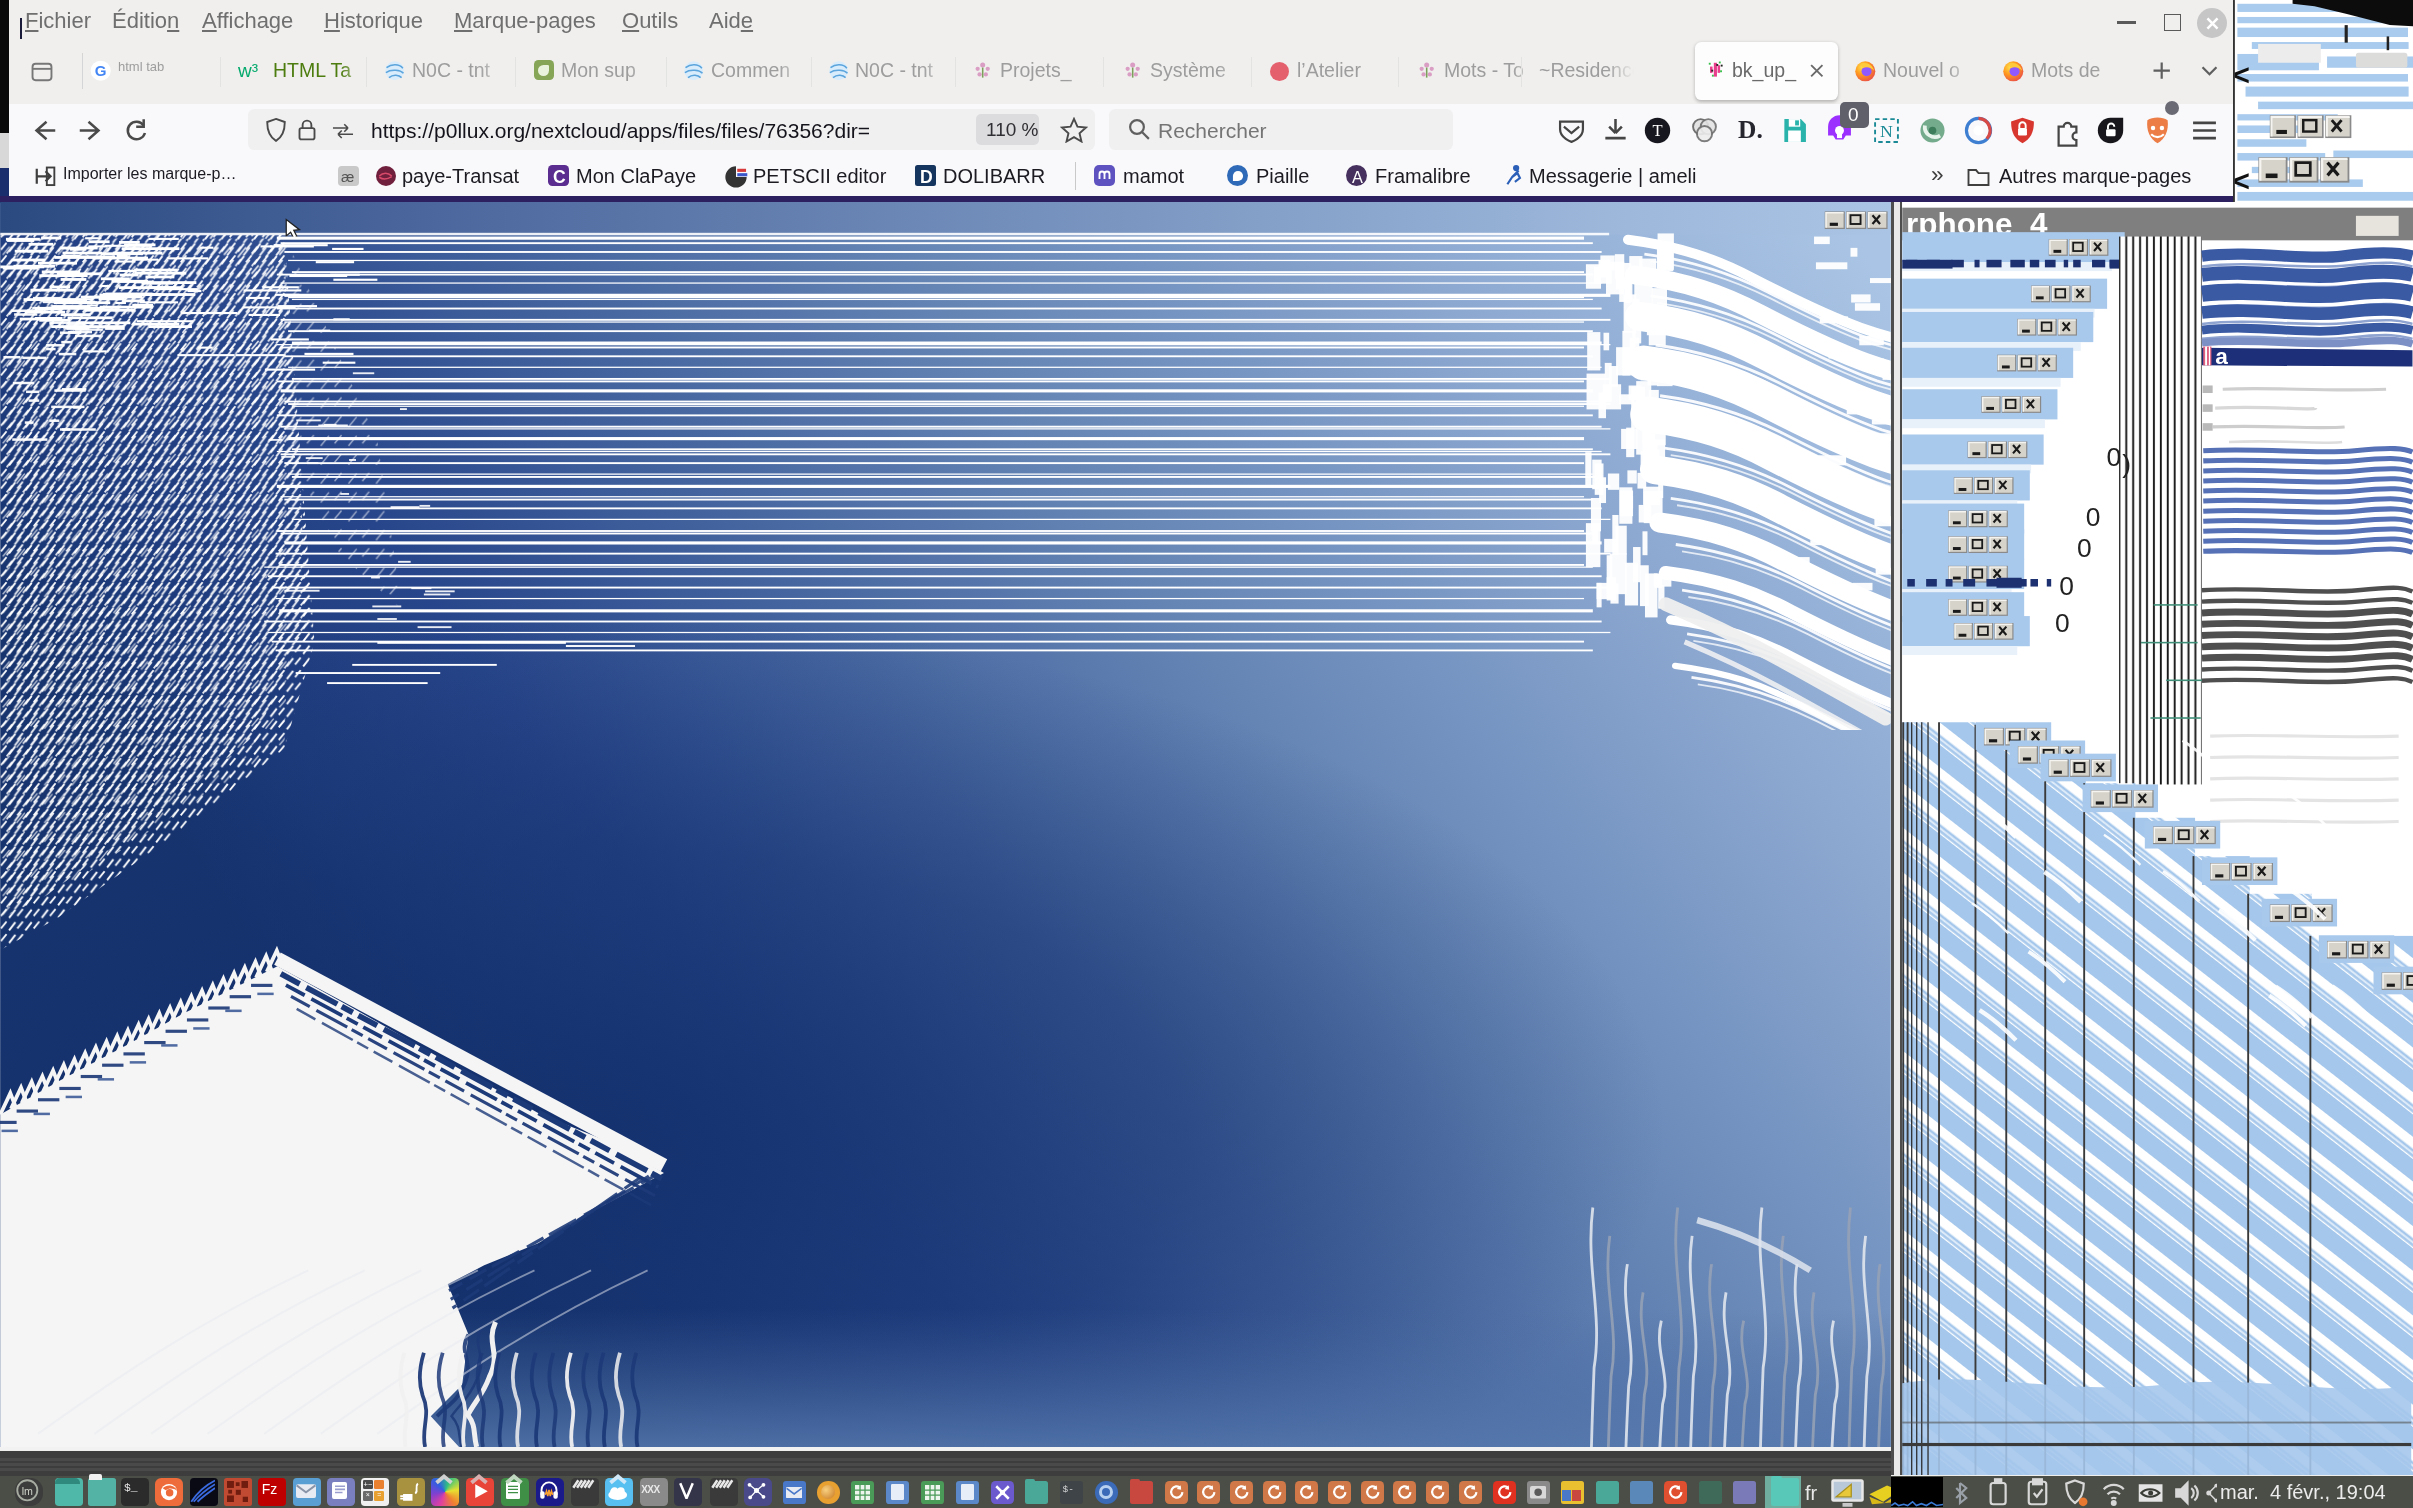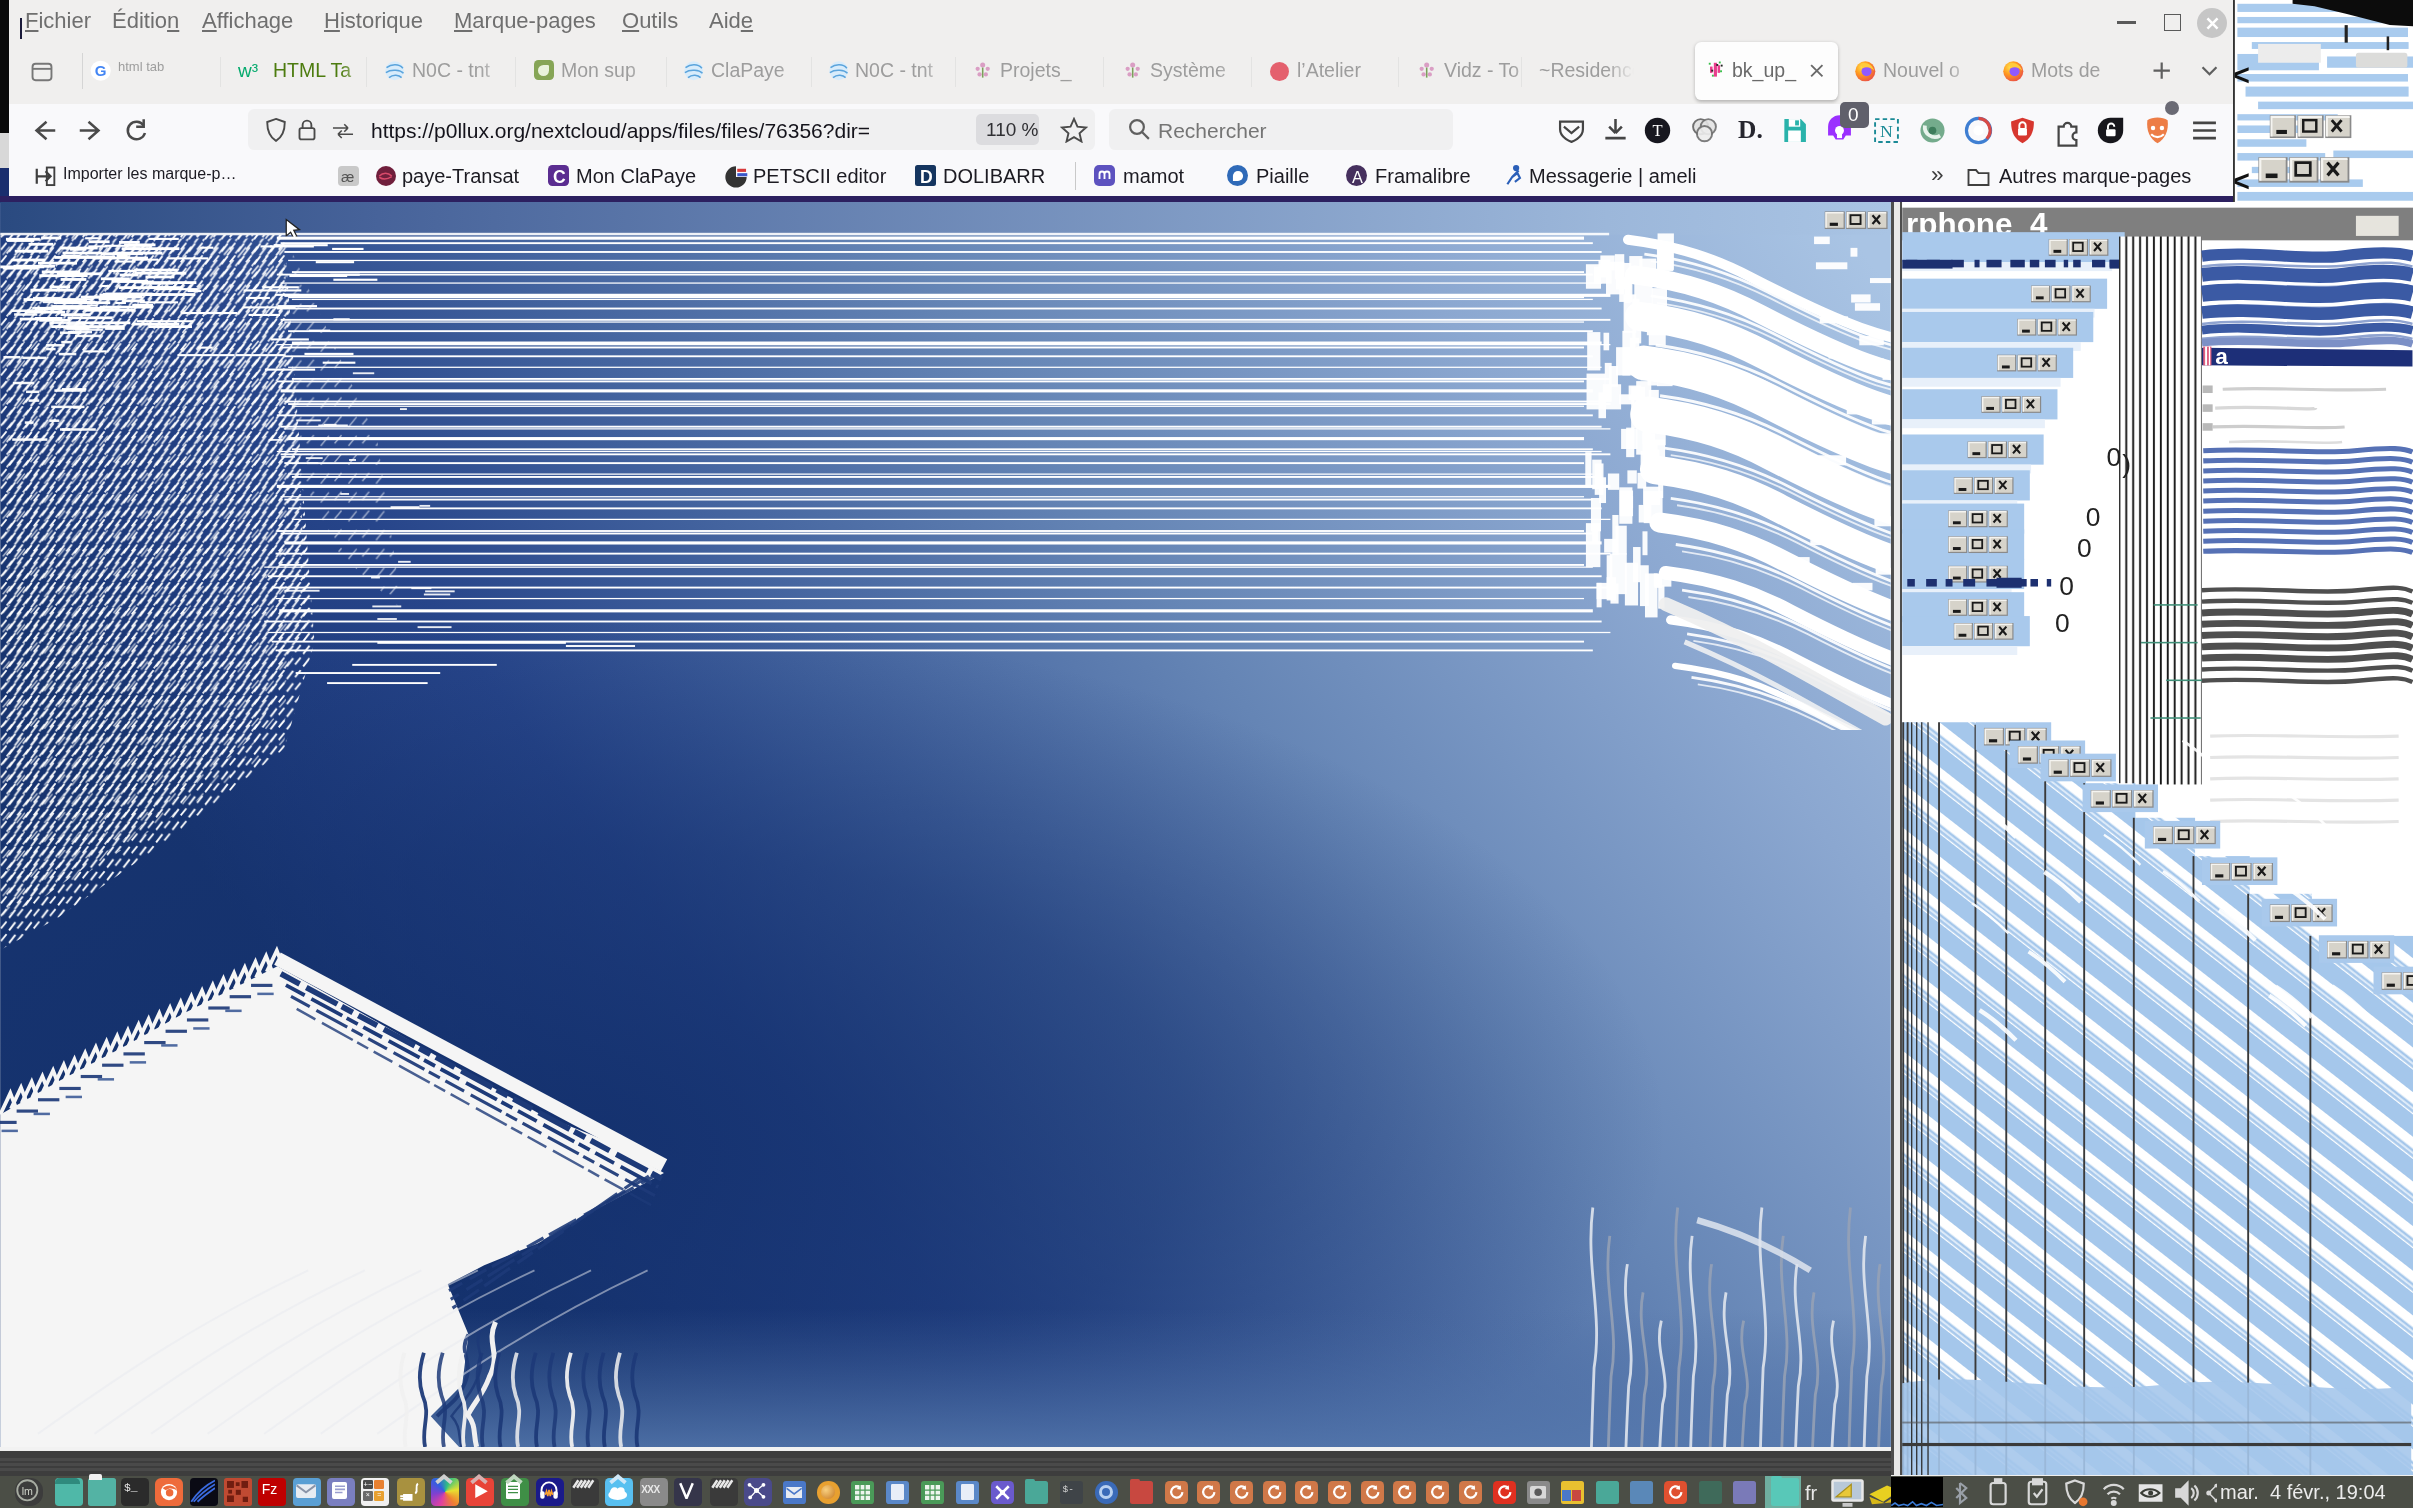--- a/index.html
+++ b/index.html
@@ -45,21 +45,21 @@
       <path d="M4 12 C 12 6 24 6 30 13 M3 20 C 12 14 26 16 31 21 M8 28 C 15 22 24 24 28 28" stroke="#5ba4dc" stroke-width="2.5" fill="none"></path>
     </svg>
 <div class="abs txt" style="left:412px;top:59px;font-size:19.5px;color:#9d9d9d;width:97px;overflow:hidden;-webkit-mask-image:linear-gradient(90deg,#000 70%,transparent 98%)">N0C - tnt</div>
 <div class="abs" style="left:534px;top:60px;width:20px;height:20px;border-radius:4.4px;background:#86a556"></div>
     <div class="abs" style="left:538px;top:65px;width:11.3px;height:11.3px;border-radius:50% 1.3px 50% 50%;background:#e9f2dc"></div>
 <div class="abs txt" style="left:561px;top:59px;font-size:19.5px;color:#9d9d9d;width:97px;overflow:hidden;-webkit-mask-image:linear-gradient(90deg,#000 70%,transparent 98%)">Mon sup</div>
 <svg class="abs" style="left:683px;top:60px" width="21.4" height="21.4" viewBox="0 0 34 34">
       <circle cx="17" cy="17" r="15" fill="#d8ecfb"></circle>
       <path d="M4 12 C 12 6 24 6 30 13 M3 20 C 12 14 26 16 31 21 M8 28 C 15 22 24 24 28 28" stroke="#5ba4dc" stroke-width="2.5" fill="none"></path>
     </svg>
-<div class="abs txt" style="left:711px;top:59px;font-size:19.5px;color:#9d9d9d;width:97px;overflow:hidden;-webkit-mask-image:linear-gradient(90deg,#000 70%,transparent 98%)">ClaPaye</div>
+<div class="abs txt" style="left:711px;top:59px;font-size:19.5px;color:#9d9d9d;width:97px;overflow:hidden;-webkit-mask-image:linear-gradient(90deg,#000 70%,transparent 98%)">Commen</div>
 <svg class="abs" style="left:828px;top:60px" width="21.4" height="21.4" viewBox="0 0 34 34">
       <circle cx="17" cy="17" r="15" fill="#d8ecfb"></circle>
       <path d="M4 12 C 12 6 24 6 30 13 M3 20 C 12 14 26 16 31 21 M8 28 C 15 22 24 24 28 28" stroke="#5ba4dc" stroke-width="2.5" fill="none"></path>
     </svg>
 <div class="abs txt" style="left:855px;top:59px;font-size:19.5px;color:#9d9d9d;width:97px;overflow:hidden;-webkit-mask-image:linear-gradient(90deg,#000 70%,transparent 98%)">N0C - tnt</div>
 <svg class="abs" style="left:972px;top:60px" width="21.4" height="21.4" viewBox="0 0 34 34">
       <g fill="#da9ec4">
         <circle cx="17" cy="8" r="4"></circle>
         <circle cx="9" cy="14" r="3.4"></circle>
         <circle cx="25" cy="14" r="3.4"></circle>
@@ -85,21 +85,21 @@
 <svg class="abs" style="left:1416px;top:60px" width="21.4" height="21.4" viewBox="0 0 34 34">
       <g fill="#da9ec4">
         <circle cx="17" cy="8" r="4"></circle>
         <circle cx="9" cy="14" r="3.4"></circle>
         <circle cx="25" cy="14" r="3.4"></circle>
         <circle cx="12" cy="23" r="3.4"></circle>
         <circle cx="22" cy="23" r="3.4"></circle>
       </g>
       <path d="M17 12 L17 28" stroke="#7aa05a" stroke-width="2.5"></path>
     </svg>
-<div class="abs txt" style="left:1444px;top:59px;font-size:19.5px;color:#9d9d9d;width:97px;overflow:hidden;-webkit-mask-image:linear-gradient(90deg,#000 70%,transparent 98%)">Vidz - To</div>
+<div class="abs txt" style="left:1444px;top:59px;font-size:19.5px;color:#9d9d9d;width:97px;overflow:hidden;-webkit-mask-image:linear-gradient(90deg,#000 70%,transparent 98%)">Mots - To</div>
 <div class="abs txt" style="left:1539px;top:59px;font-size:19.5px;color:#9d9d9d;width:97px;overflow:hidden;-webkit-mask-image:linear-gradient(90deg,#000 70%,transparent 98%)">~Residence</div>
 <svg class="abs" style="left:1854px;top:60px" width="22.6" height="22.6" viewBox="0 0 36 36">
       <defs>
         <radialGradient id="ffg2950" cx="35%" cy="30%" r="80%">
           <stop offset="0" stop-color="#ffe14d"></stop>
           <stop offset="45%" stop-color="#ff9a1f"></stop>
           <stop offset="100%" stop-color="#e8484a"></stop>
         </radialGradient>
       </defs>
       <circle cx="18" cy="18" r="16" fill="url(#ffg2950)"></circle>

